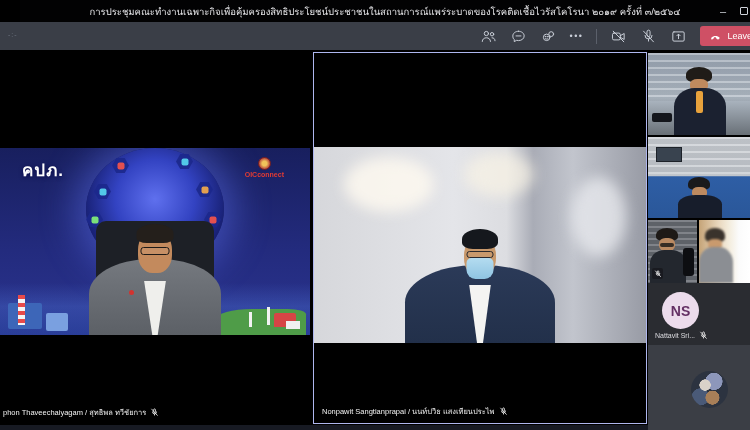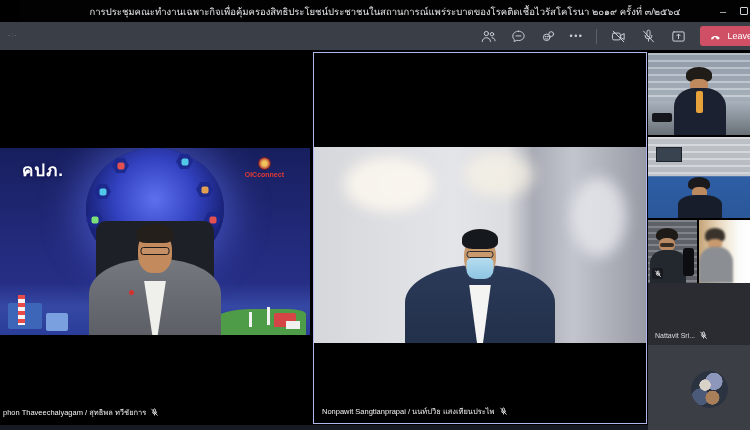--- a/index.html
+++ b/index.html
@@ -311,20 +311,23 @@
         </div>
       </div>
 
       <div class="thumb" id="thumb-4">
         <div class="th-person" style="left:6px; top:8px; width:20px; height:14px; background:#3a332c; border-radius:50% 50% 30% 30%; filter:blur(1px);"></div>
         <div class="th-person" style="left:9px; top:19px; width:14px; height:11px; background:#c99a6e; border-radius:40%; filter:blur(1px);"></div>
         <div class="th-person" style="left:0px; top:27px; width:34px; height:36px; background:#8b8e93; border-radius:42% 42% 0 0; filter:blur(1px);"></div>
       </div>
 
       <div id="avatar-row">
+        <div id="ns-avatar">
+          <span>NS</span>
+        </div>
       </div>
 
       <div id="sb-name-row">
         <span>Nattavit Sri...</span>
         <span class="mic-off-sm">
           <svg viewBox="0 0 16 16">
               <path d="M6.4 3.2a1.6 1.6 0 0 1 3.2 0v3.6a1.6 1.6 0 0 1-3.2 0z"></path>
               <path d="M4.4 7a3.6 3.6 0 0 0 7.2 0"></path>
               <line x1="8" y1="10.8" x2="8" y2="12.6"></line>
               <line x1="3" y1="2" x2="13" y2="13"></line>

